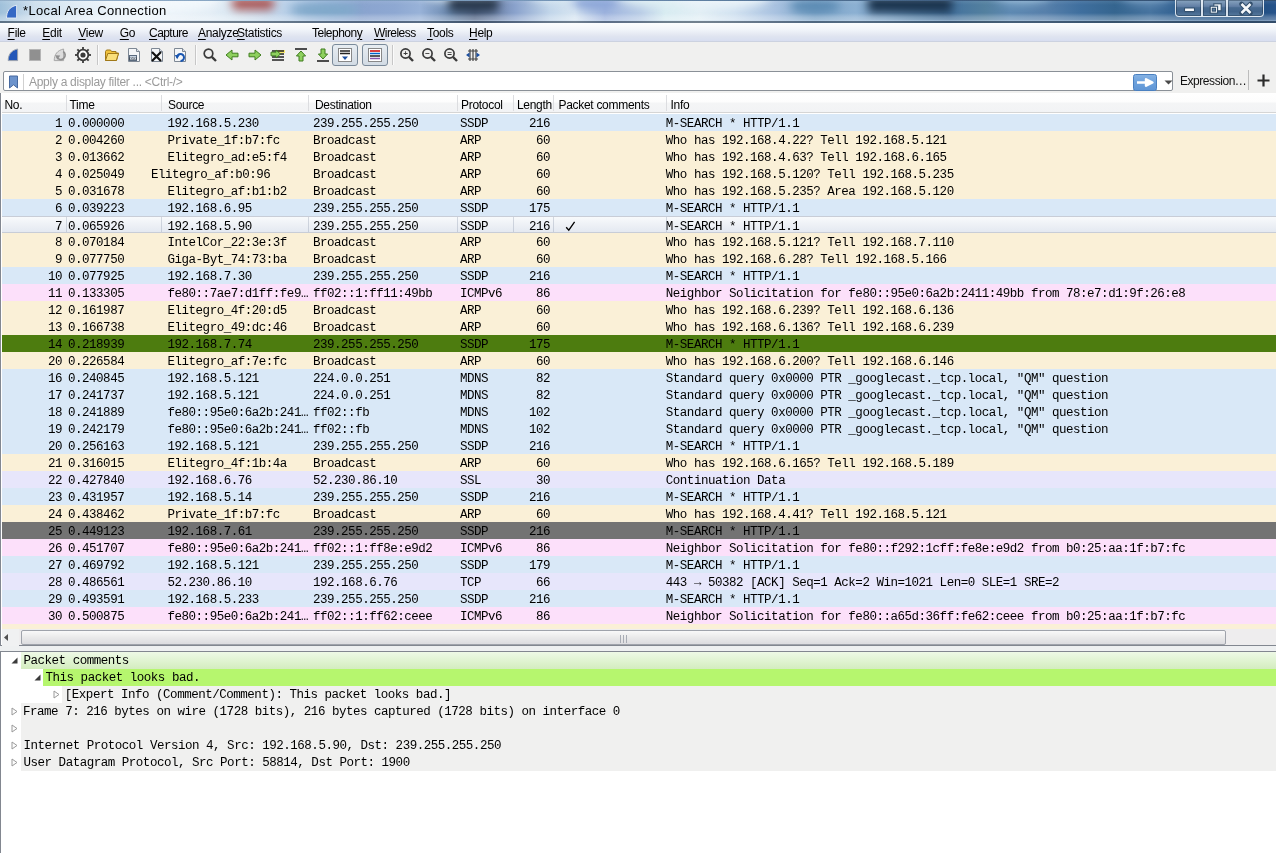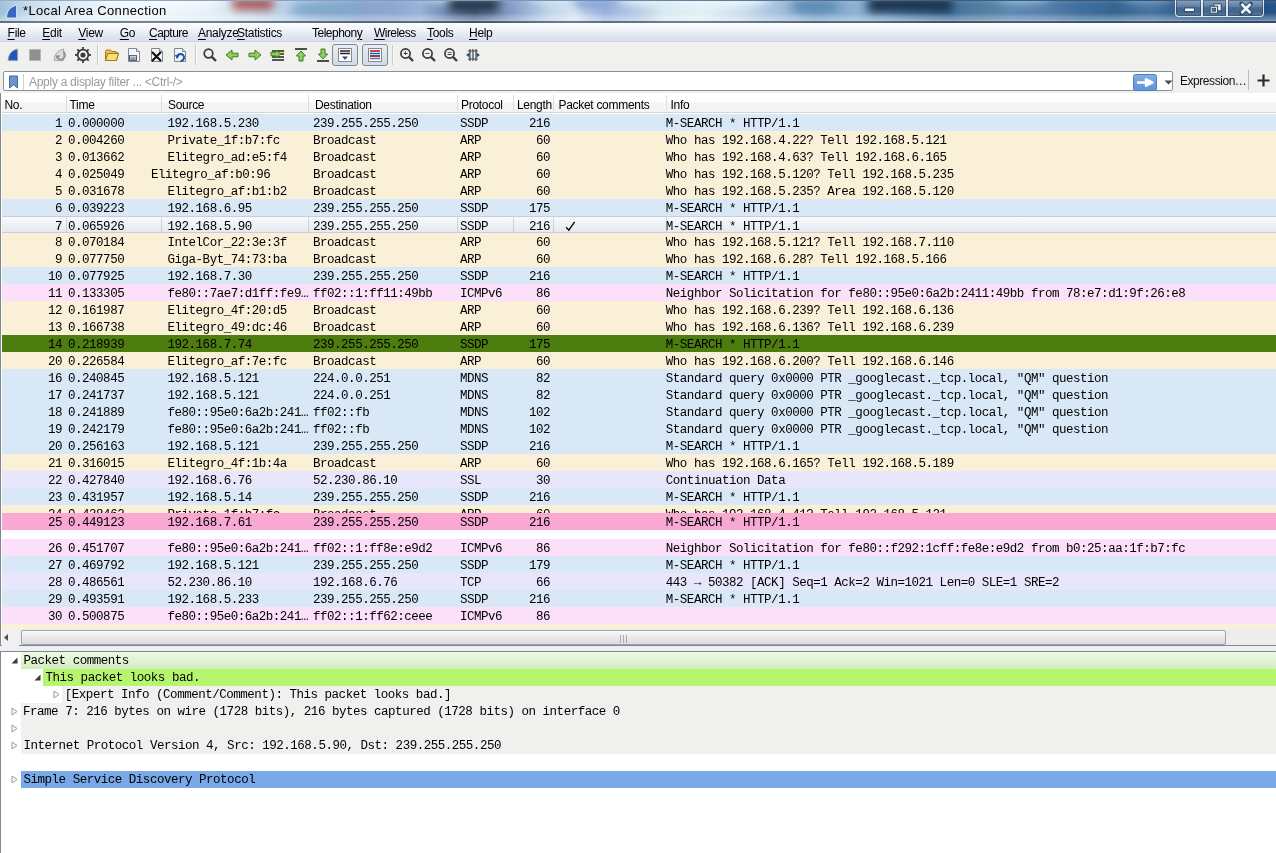--- a/index.html
+++ b/index.html
@@ -572,21 +572,21 @@
       </div>
 <div class="r" style="top:412px;background:#faf0d7;">
         <span class="c num">24</span>
         <span class="c" style="left:66px">0.438462</span>
         <span class="c" style="left:165.5px">Private_1f:b7:fc</span>
         <span class="c" style="left:311px">Broadcast</span>
         <span class="c" style="left:458px">ARP</span>
         <span class="c len">60</span>
         <span class="c" style="left:663.8px">Who has 192.168.4.41? Tell 192.168.5.121</span>
       </div>
-<div class="r" style="top:420px;background:#f9a8d4;">
+<div class="r" style="top:429px;background:#737373;">
         <span class="c num">25</span>
         <span class="c" style="left:66px">0.449123</span>
         <span class="c" style="left:165.5px">192.168.7.61</span>
         <span class="c" style="left:311px">239.255.255.250</span>
         <span class="c" style="left:458px">SSDP</span>
         <span class="c len">216</span>
         <span class="c" style="left:663.8px">M-SEARCH * HTTP/1.1</span>
       </div>
 <div class="r" style="top:446px;background:#fce0fa;">
         <span class="c num">26</span>
@@ -624,20 +624,21 @@
         <span class="c len">216</span>
         <span class="c" style="left:663.8px">M-SEARCH * HTTP/1.1</span>
       </div>
 <div class="r" style="top:514px;background:#fce0fa;">
         <span class="c num">30</span>
         <span class="c" style="left:66px">0.500875</span>
         <span class="c" style="left:165.5px">fe80::95e0:6a2b:241…</span>
         <span class="c" style="left:311px">ff02::1:ff62:ceee</span>
         <span class="c" style="left:458px">ICMPv6</span>
         <span class="c len">86</span>
+        <span class="c" style="left:663.8px">Neighbor Solicitation for fe80::a65d:36ff:fe62:ceee from b0:25:aa:1f:b7:fc</span>
       </div>
   <div class="partial"></div>
 
 <div class="hscroll">
   <div class="sbtnl">
           <svg width="9" height="9">
             <path d="M6 1 L2 4.5 L6 8 Z" fill="#505050"></path>
           </svg>
         </div>
   <div class="sthumb">
@@ -693,23 +694,23 @@
       </div>
 <div class="d" style="top:85px">
         <span class="dbg" style="left:19px;background:#f0f0ef"></span>
         <span class="dtri" style="left:8px">
           <svg width="9" height="9" viewBox="0 0 9 9">
             <path d="M2 1 L7 4.5 L2 8 Z" fill="#fdfdfd" stroke="#9a9a9a"></path>
           </svg>
         </span>
         <span class="dtx" style="left:21.5px">Internet Protocol Version 4, Src: 192.168.5.90, Dst: 239.255.255.250</span>
       </div>
-<div class="d" style="top:119px">
-        <span class="dbg" style="left:19px;background:#79a9e8"></span>
+<div class="d" style="top:102px">
+        <span class="dbg" style="left:19px;background:#f0f0ef"></span>
         <span class="dtri" style="left:8px">
           <svg width="9" height="9" viewBox="0 0 9 9">
             <path d="M2 1 L7 4.5 L2 8 Z" fill="#fdfdfd" stroke="#9a9a9a"></path>
           </svg>
         </span>
-        <span class="dtx" style="left:21.5px">Simple Service Discovery Protocol</span>
+        <span class="dtx" style="left:21.5px">User Datagram Protocol, Src Port: 58814, Dst Port: 1900</span>
       </div>
 </div>
 <div class="whitebottom"></div>
 </div>
 </body></html>

